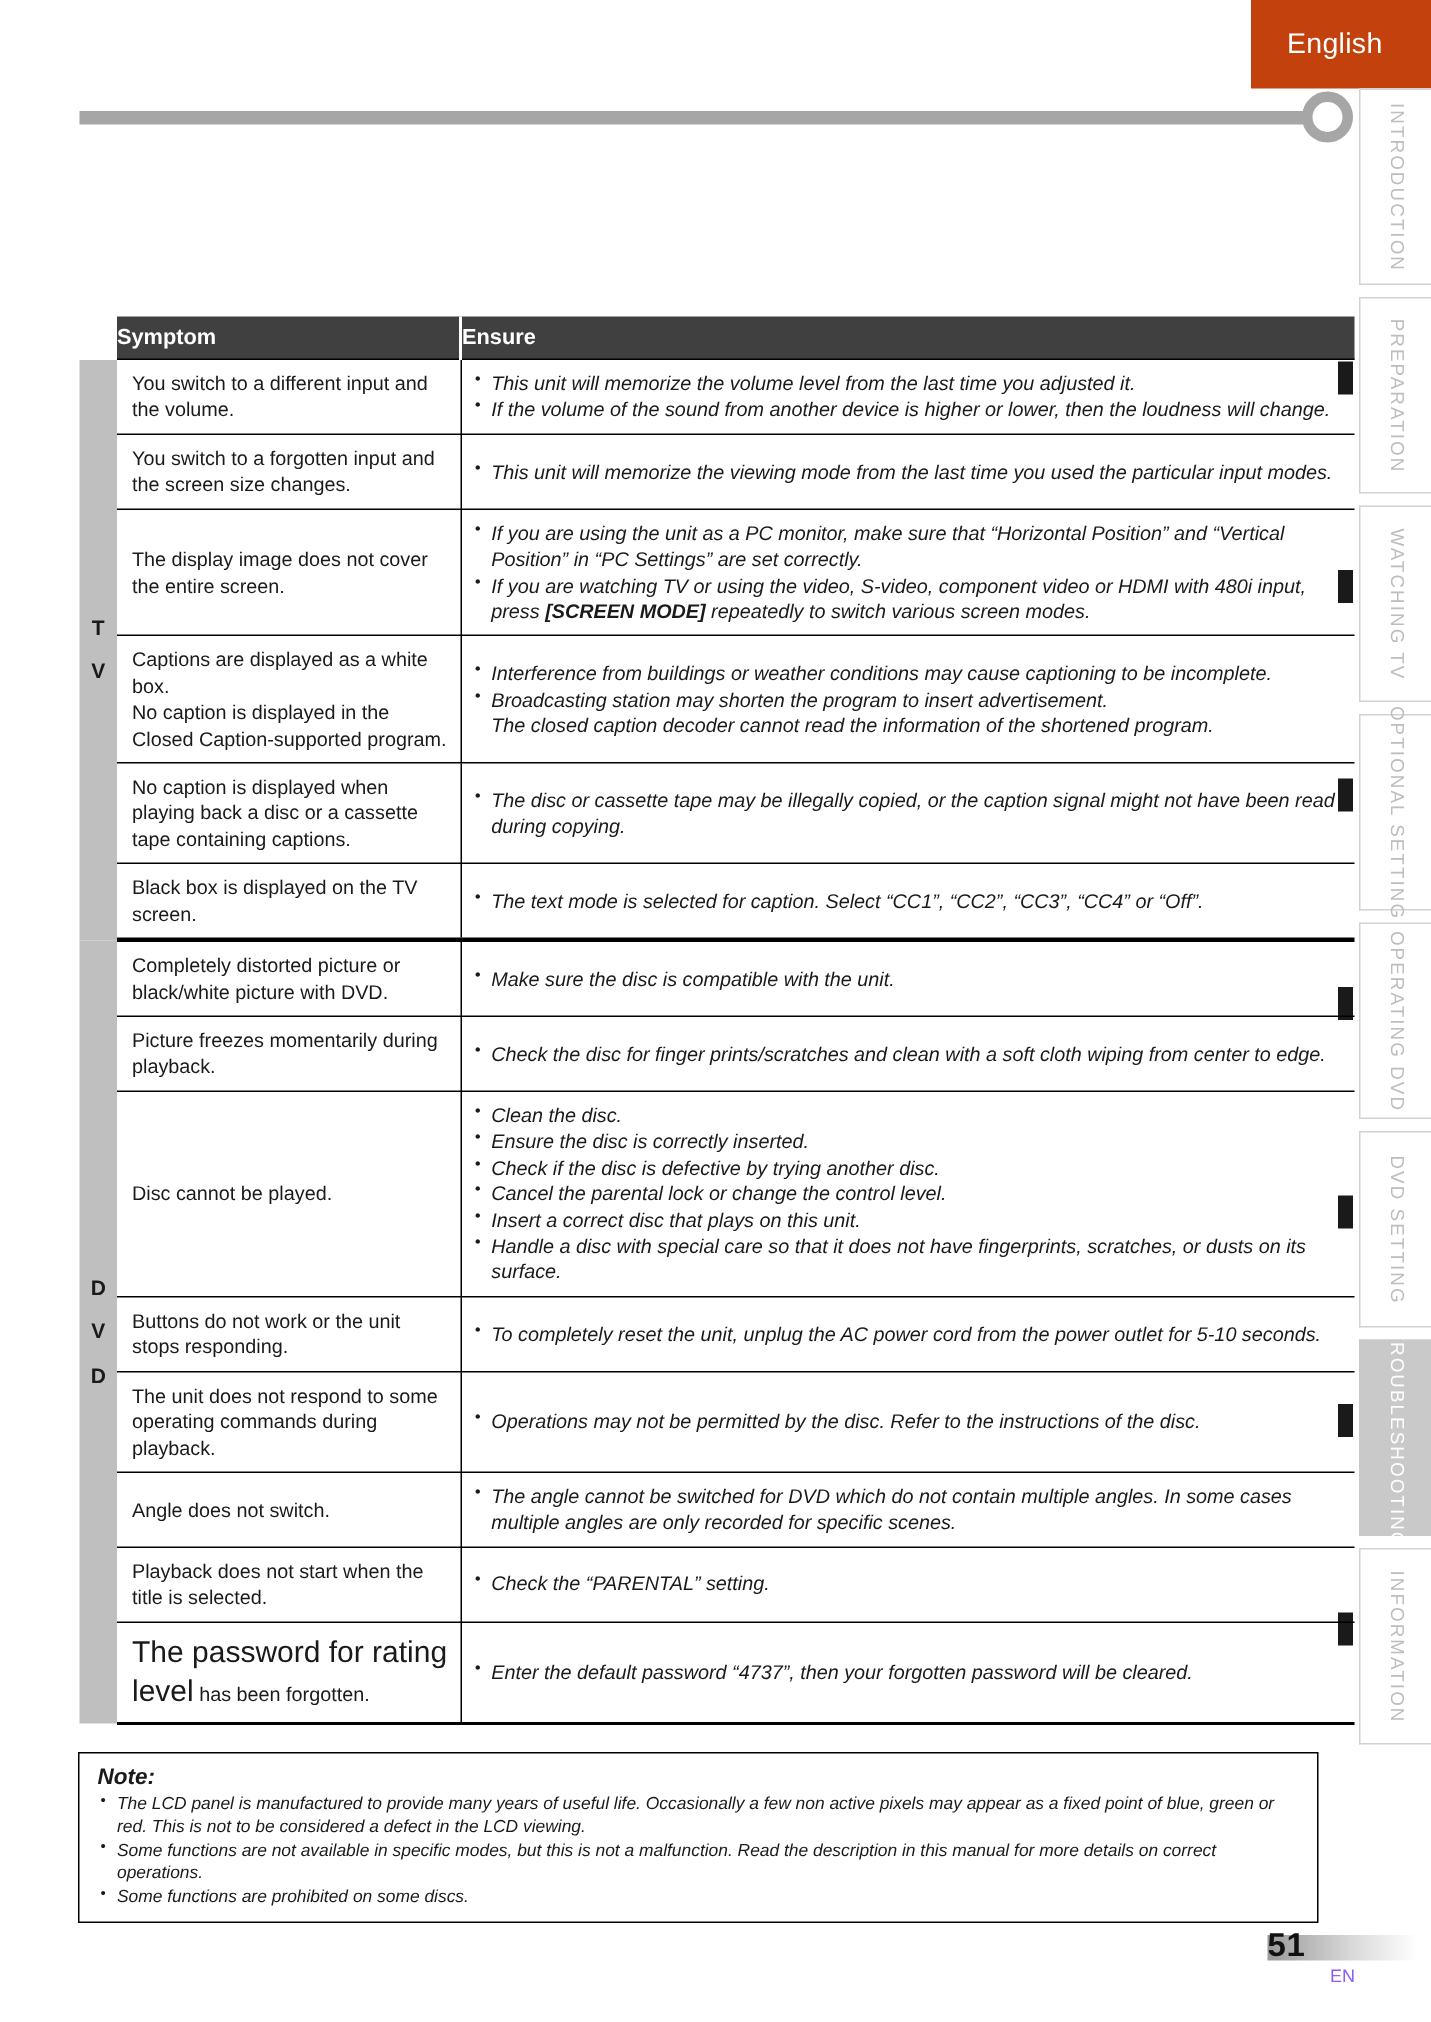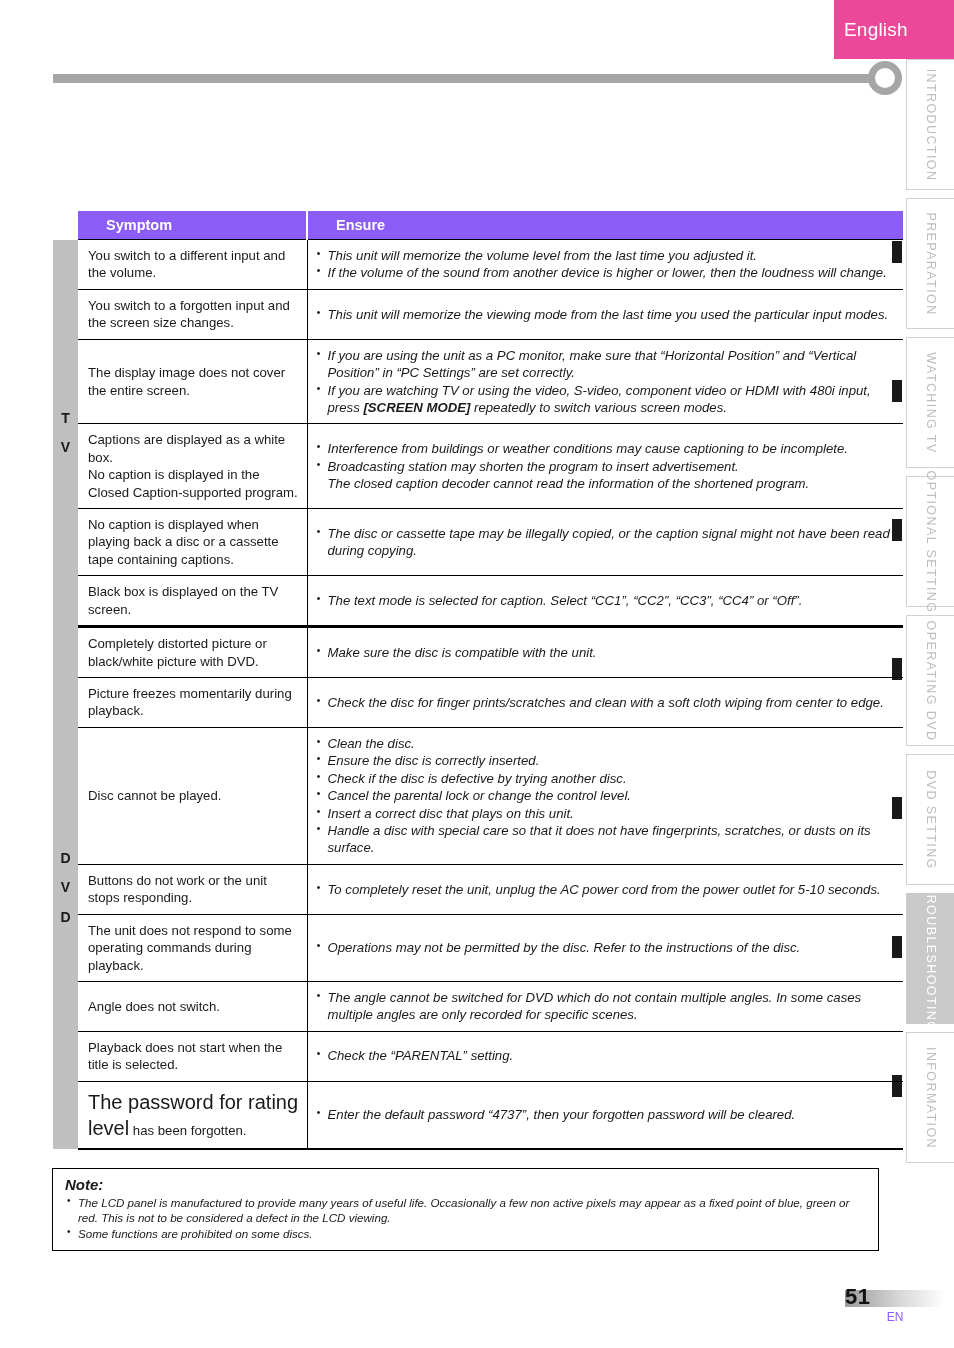--- a/index.html
+++ b/index.html
@@ -17,26 +17,26 @@
     overflow: hidden;
   }
 
   
   .lang-tab {
     position: absolute;
     left: 834px;
     top: 0px;
     width: 120px;
     height: 59px;
-    background: #ec4899;
+    background: #c2410c;
     color: #ffffff;
     display: flex;
     align-items: center;
     justify-content: flex-start;
-    padding-left: 10px;
+    padding-left: 24px;
     box-sizing: border-box;
     font-size: 19px;
     letter-spacing: .2px;
     text-align: right;
   }
   .rule-bar {
     position: absolute;
     left: 53px;
     top: 74px;
     width: 826px;
@@ -108,25 +108,25 @@
   table.tbl {
     border-collapse: collapse;
     width: 850px;
     table-layout: fixed;
   }
   table.tbl col.c-grp { width: 25px; }
   table.tbl col.c-sym { width: 229px; }
   table.tbl col.c-rem { width: 596px; }
 
   .hdr td {
-    background: #8b5cf6;
+    background: #404040;
     color: #ffffff;
     font-weight: bold;
     font-size: 14.5px;
-    padding: 6px 0 6px 28px;
+    padding: 6px 0 6px 0;
     border: none;
   }
   .hdr td.gap {
     background: #ffffff;
     padding: 0;
   }
   .hdr td.remedy-h {
     border-left: 2px solid #ffffff;
   }
 
@@ -463,19 +463,20 @@
         </td>
       </tr>
     </tbody>
   </table>
 </div>
 
 <div class="note-box">
   <div class="note-title">Note:</div>
   <ul class="note-list">
     <li>The LCD panel is manufactured to provide many years of useful life. Occasionally a few non active pixels may appear as a fixed point of blue, green or red. This is not to be considered a defect in the LCD viewing.</li>
+    <li>Some functions are not available in specific modes, but this is not a malfunction. Read the description in this manual  for more details on correct operations.</li>
     <li>Some functions are prohibited on some discs.</li>
   </ul>
 </div>
 
 <div class="page-bar"></div>
 <div class="page-num">51</div>
 <div class="page-en">EN</div>
 
 </body></html>

